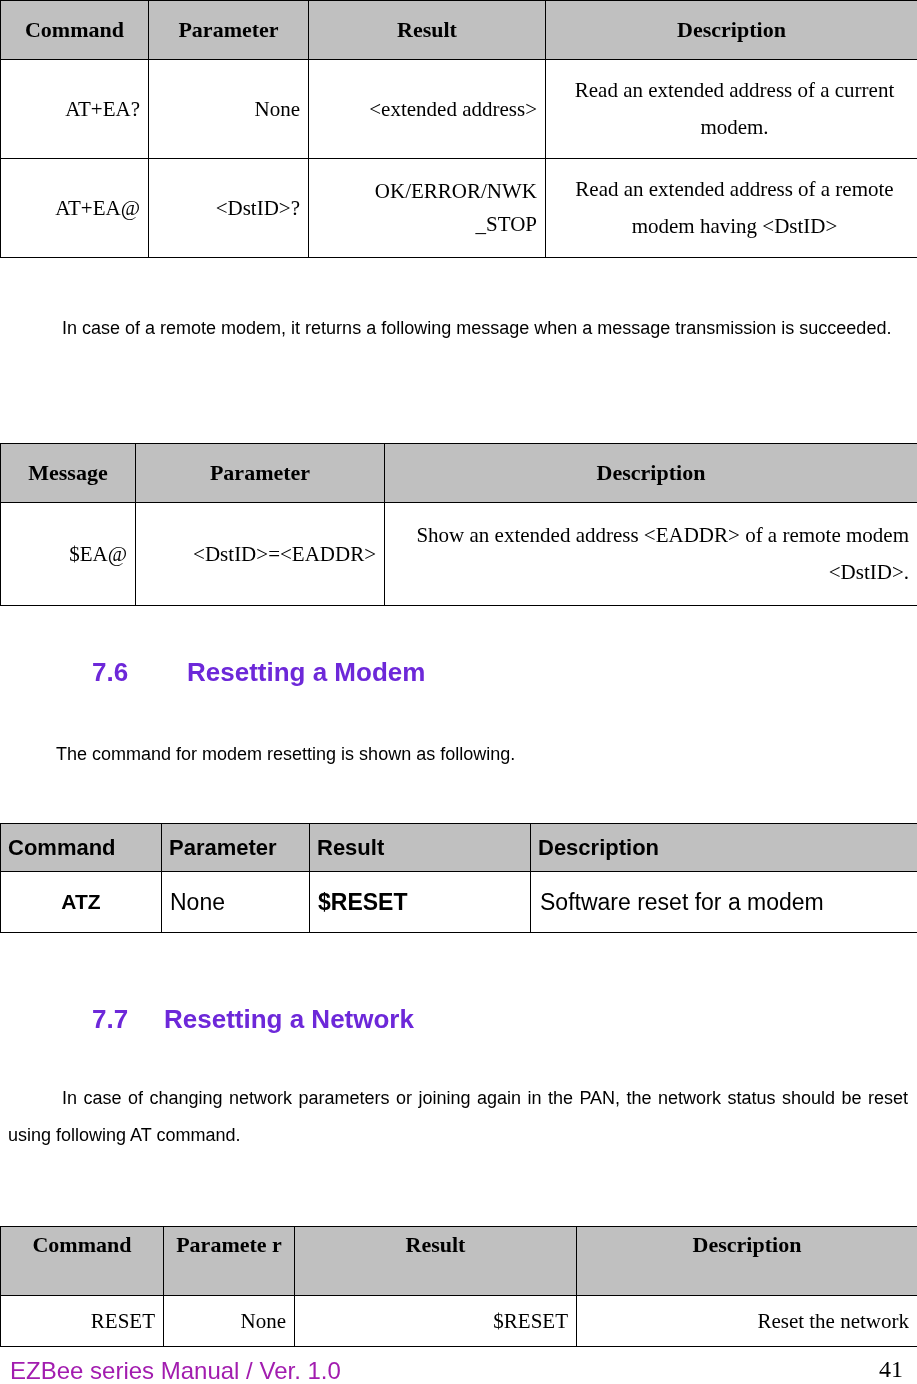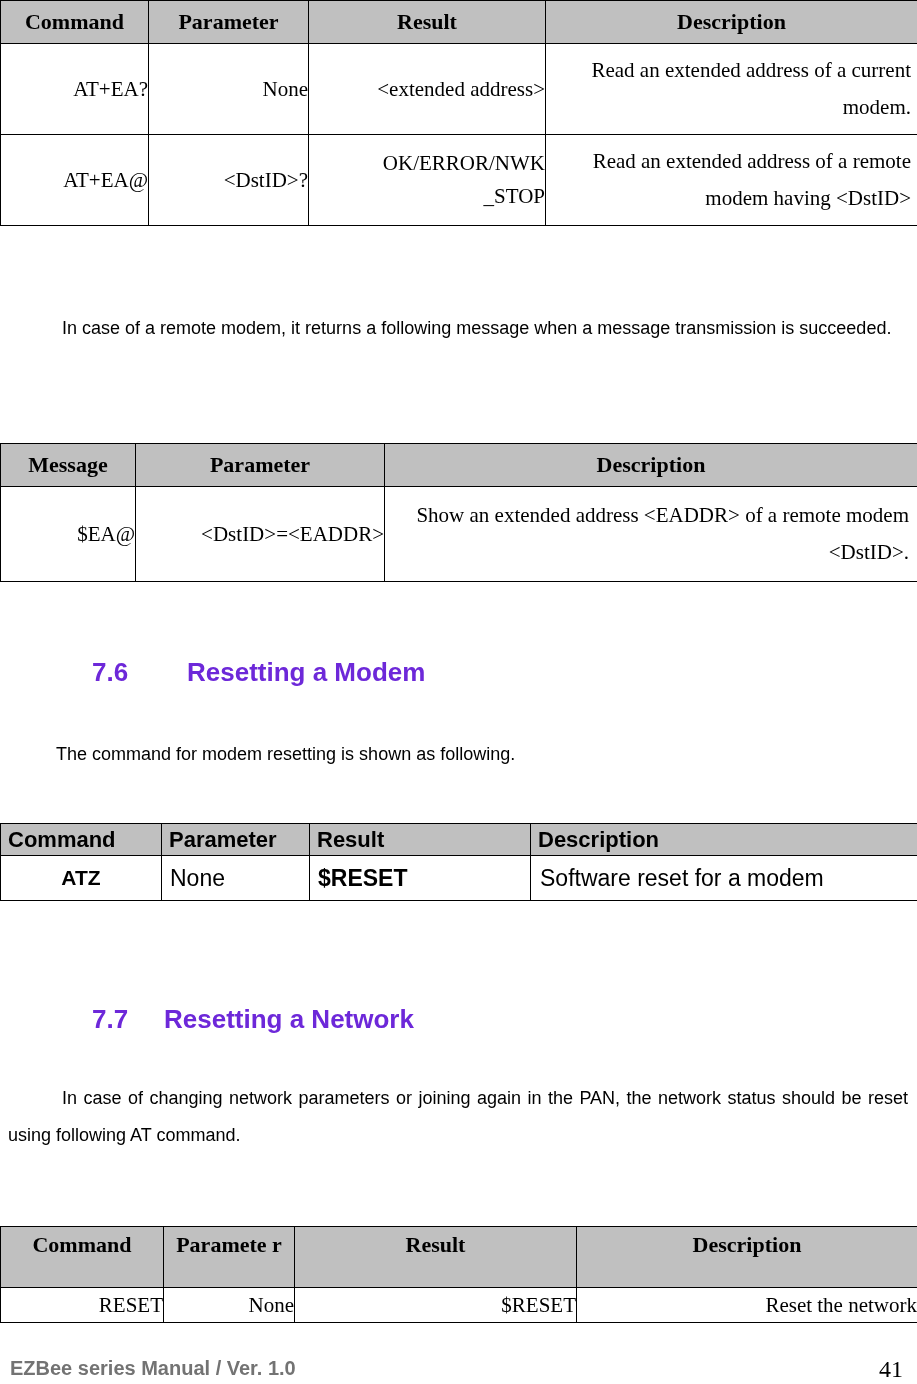--- a/index.html
+++ b/index.html
@@ -17,21 +17,21 @@
   }
 
   
   .doc-table {
     border-collapse: collapse;
     table-layout: fixed;
     width: 917px;
   }
   .doc-table td, .doc-table th {
     border: 1px solid #000000;
-    padding: 0;
+    padding: 8px;
     vertical-align: middle;
     font-weight: normal;
   }
   .doc-table thead td {
     background: #c0c0c0;
   }
 
   
   .serif-table {
     font-family: "Liberation Serif", serif;
@@ -49,21 +49,21 @@
 
   
   #table-ea {
     position: absolute;
     left: 0;
     top: 0;
   }
   #table-ea thead td { height: 42px; }
   #table-ea tbody td { height: 82px; }
   #table-ea .desc-cell {
-    text-align: right;
+    text-align: center;
     padding: 4px 6px 4px 12px;
     line-height: 1.75;
     vertical-align: middle;
   }
   #table-ea .res-cell {
     line-height: 1.55;
   }
 
   
   .body-par {
@@ -163,23 +163,23 @@
     line-height: 1.25;
   }
   #table-atnz tbody td { height: 34px; }
 
   
   #footer-title {
     position: absolute;
     left: 10px;
     top: 1357px;
     font-family: "Liberation Sans", sans-serif;
-    font-weight: bold;
-    font-size: 20px;
-    color: #737373;
+    font-weight: normal;
+    font-size: 24px;
+    color: #a21caf;
     white-space: nowrap;
   }
   #footer-page {
     position: absolute;
     right: 14px;
     top: 1356px;
     font-family: "Liberation Serif", serif;
     font-size: 24px;
     color: #000000;
   }

